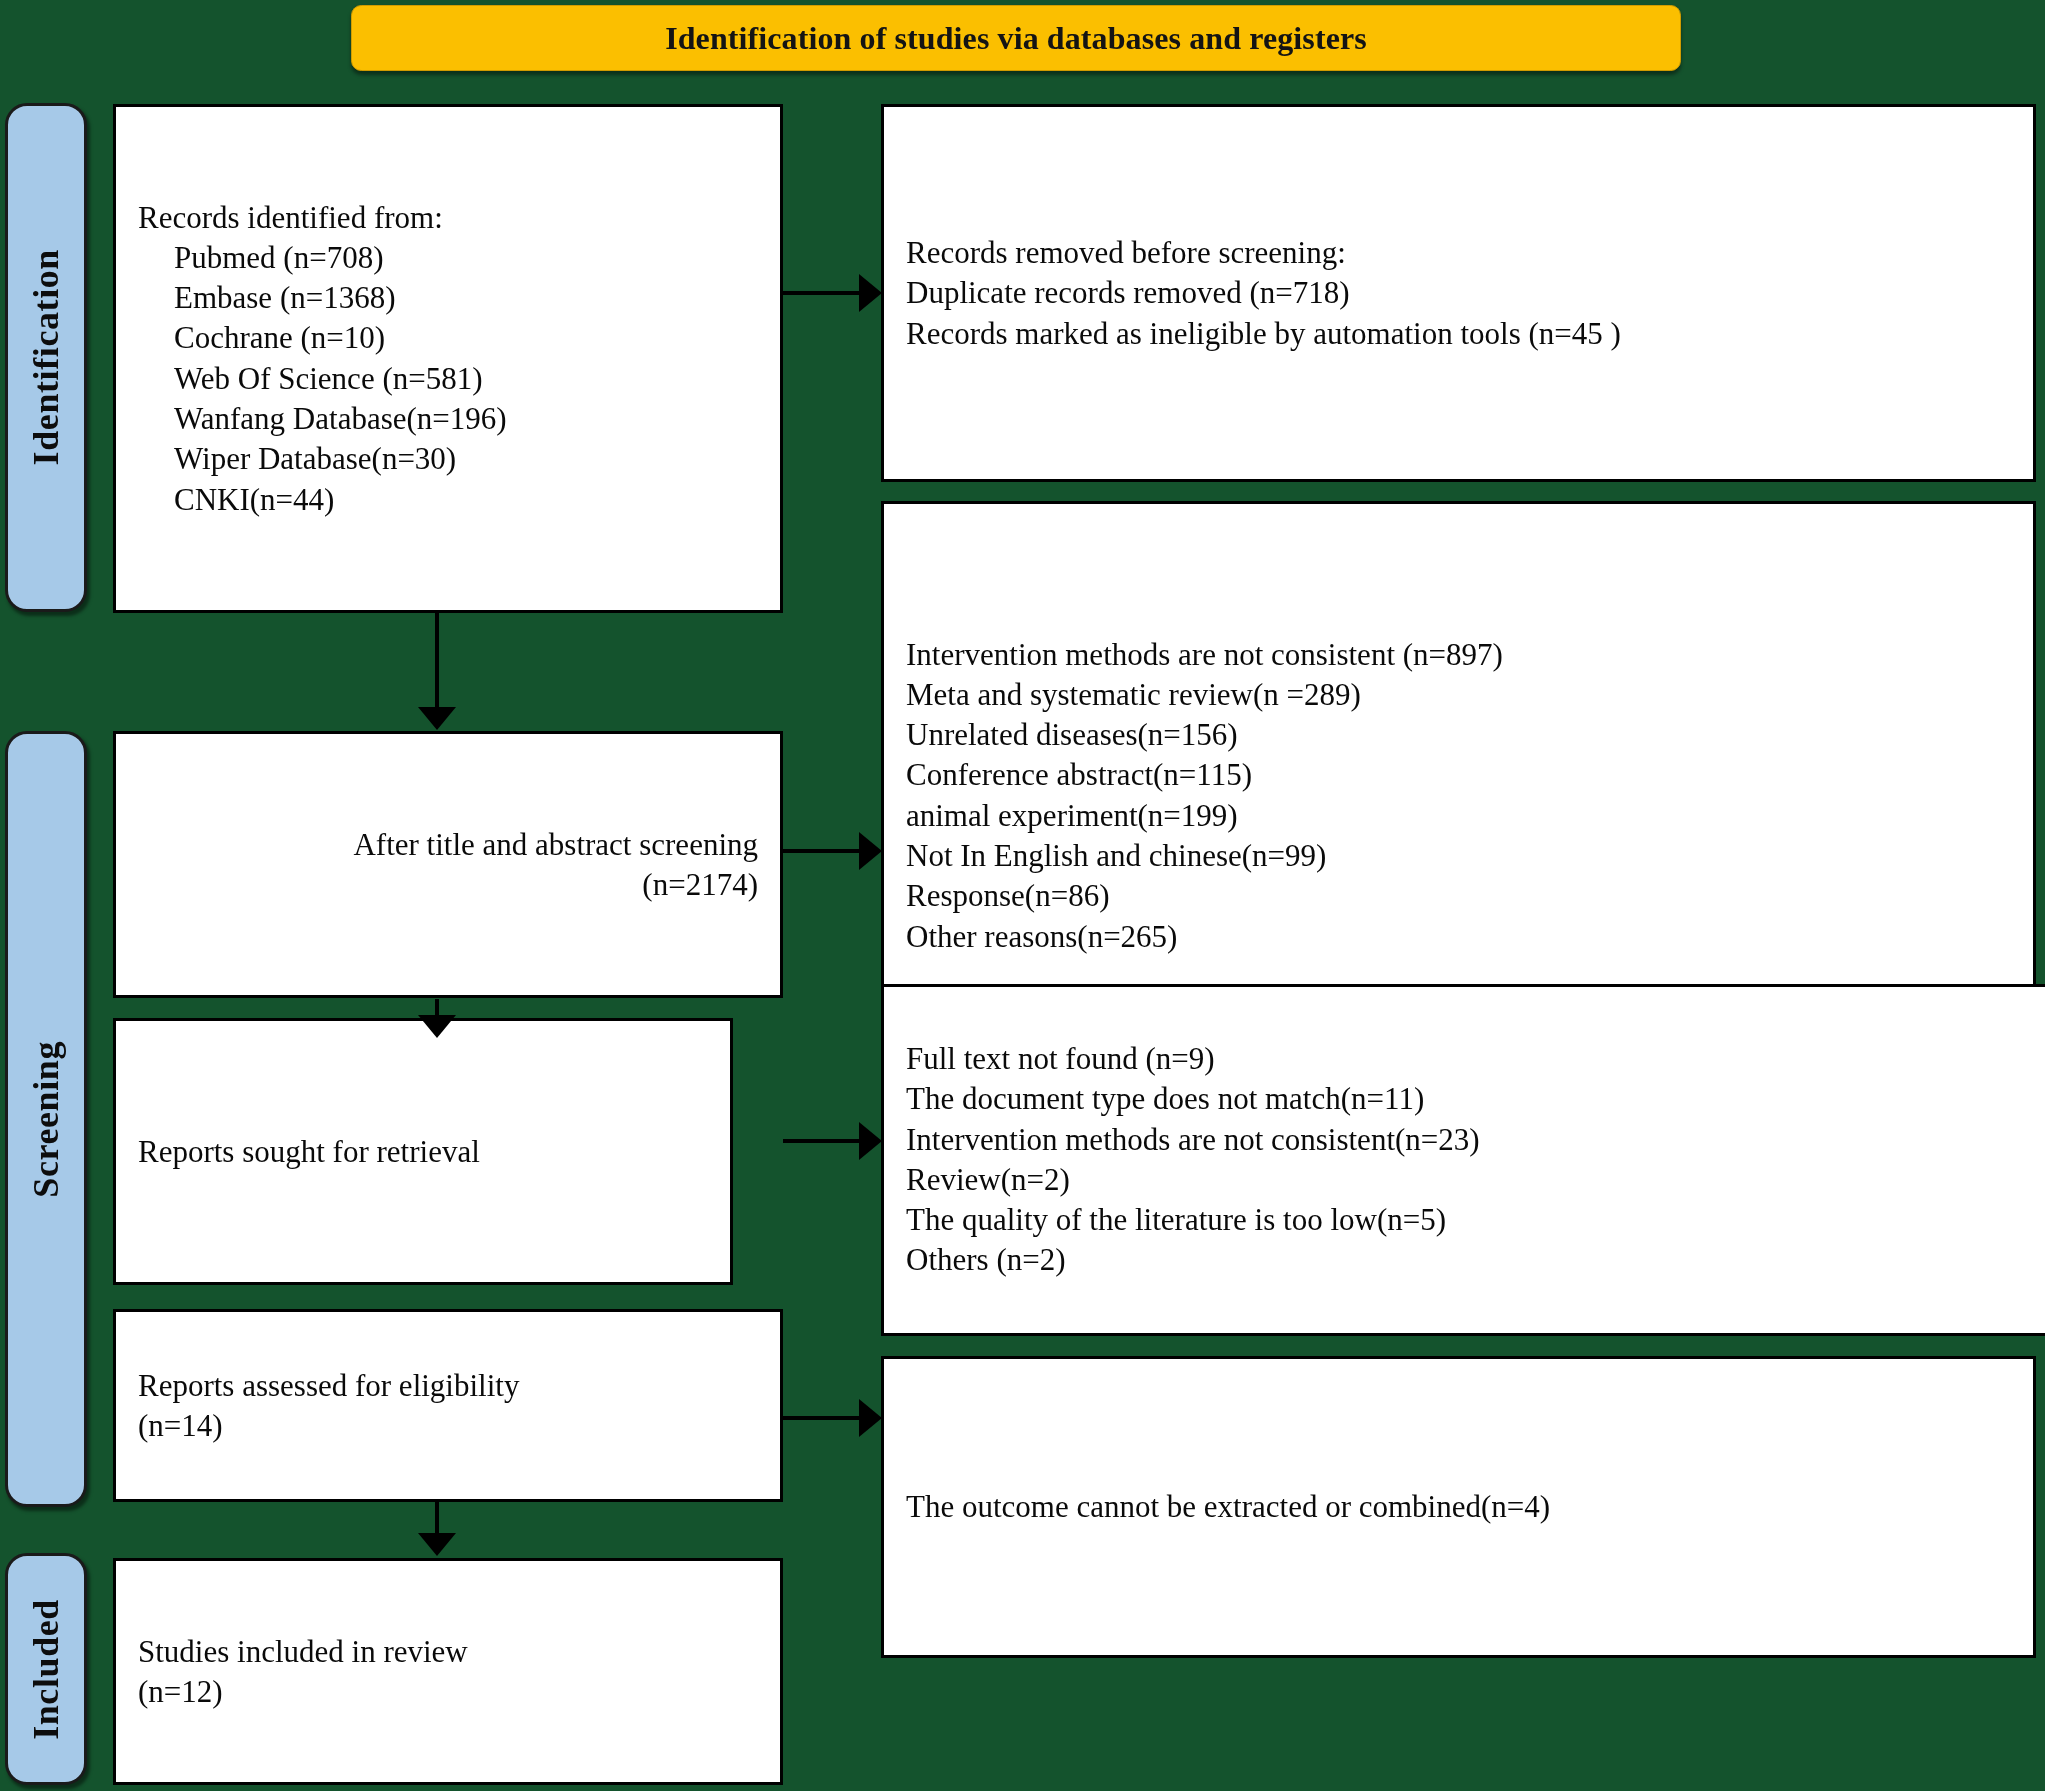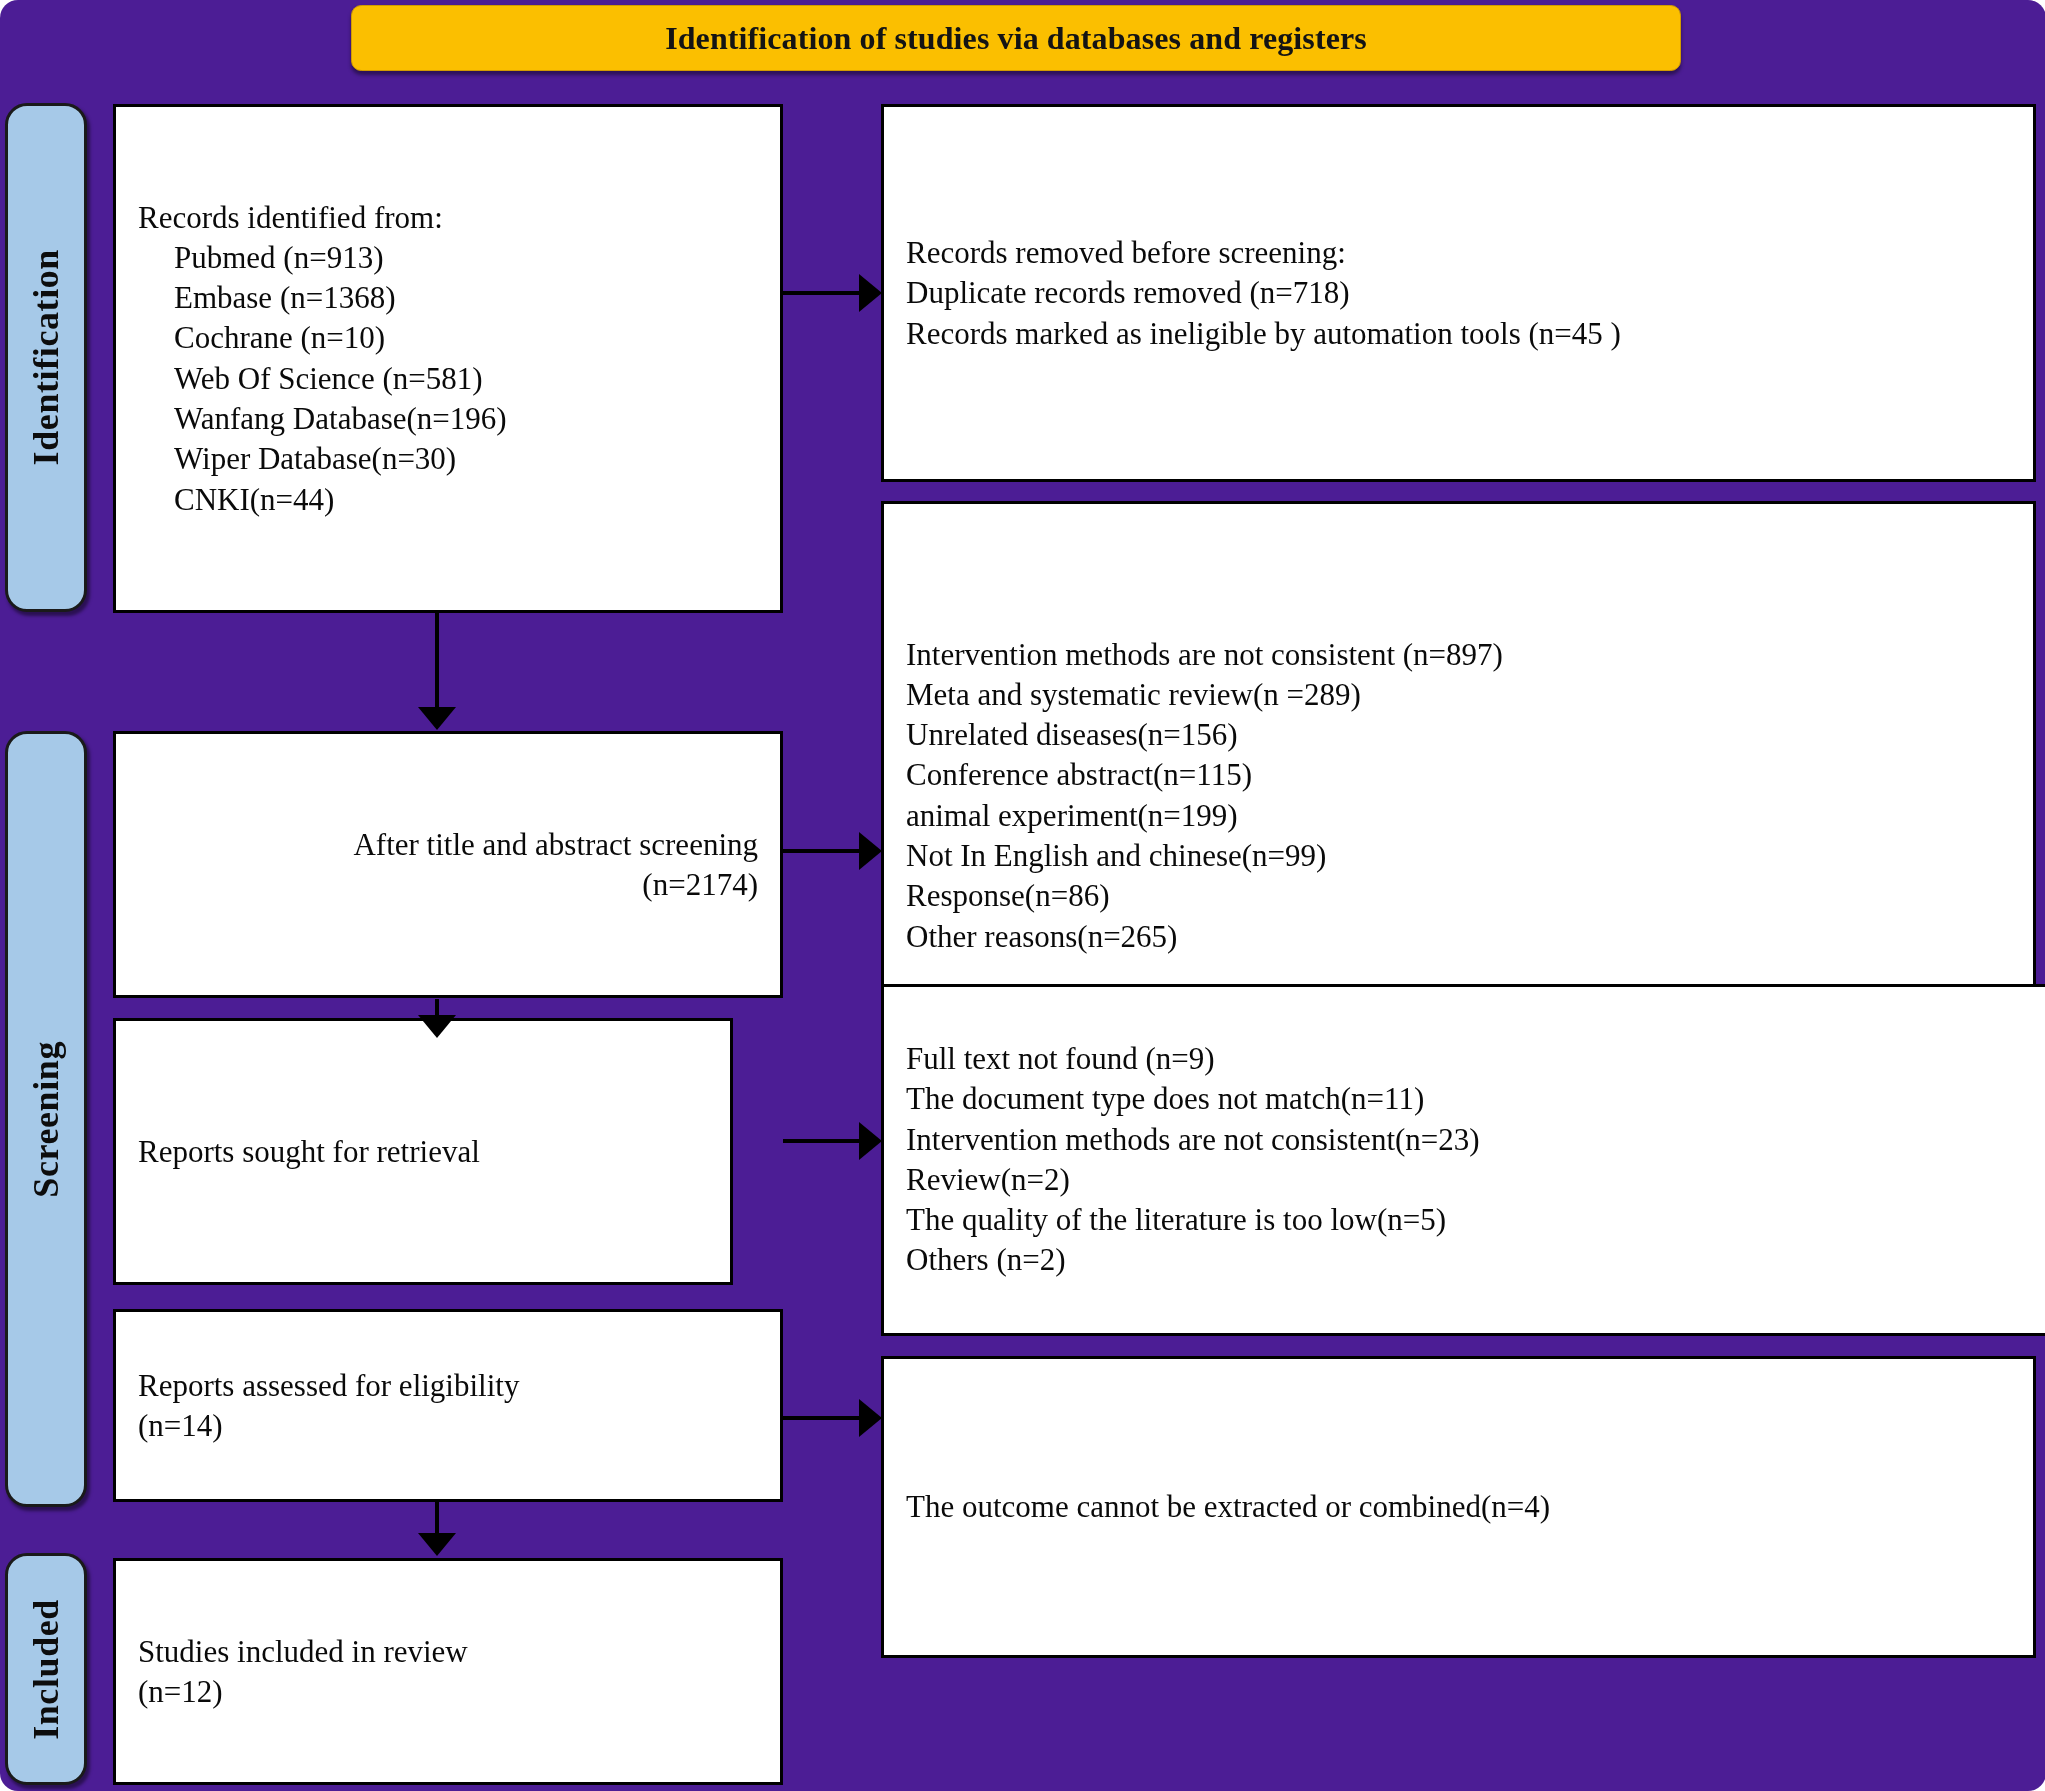--- a/index.html
+++ b/index.html
@@ -4,24 +4,23 @@
 <style>
   html, body {
     margin: 0;
     padding: 0;
     background: #ffffff;
   }
   #page {
     position: relative;
     width: 2046px;
     height: 1791px;
-    background: #4c1d95;
+    background: #14532d;
     font-family: "Liberation Serif", "DejaVu Serif", serif;
     overflow: hidden;
-    border-radius: 18px;
   }
 
   
   .title-banner {
     position: absolute;
     left: 351px;
     top: 5.2px;
     width: 1330px;
     height: 66px;
     background: #fbbf00;
@@ -154,21 +153,21 @@
   <div class="phase" id="phase-screening" style="background: rgb(166, 201, 232);">
     <span class="phase-label">Screening</span>
   </div>
   <div class="phase" id="phase-included" style="background: rgb(166, 201, 232);">
     <span class="phase-label">Included</span>
   </div>
 
   <div class="box" id="box-identified">
     <div class="vcenter">
       <div class="line">Records identified from:</div>
-      <div class="line indent">Pubmed (n=913)</div>
+      <div class="line indent">Pubmed (n=708)</div>
       <div class="line indent">Embase (n=1368)</div>
       <div class="line indent">Cochrane (n=10)</div>
       <div class="line indent">Web Of Science (n=581)</div>
       <div class="line indent">Wanfang Database(n=196)</div>
       <div class="line indent">Wiper Database(n=30)</div>
       <div class="line indent">CNKI(n=44)</div>
     </div>
   </div>
 
   <div class="box" id="box-after-screen">

